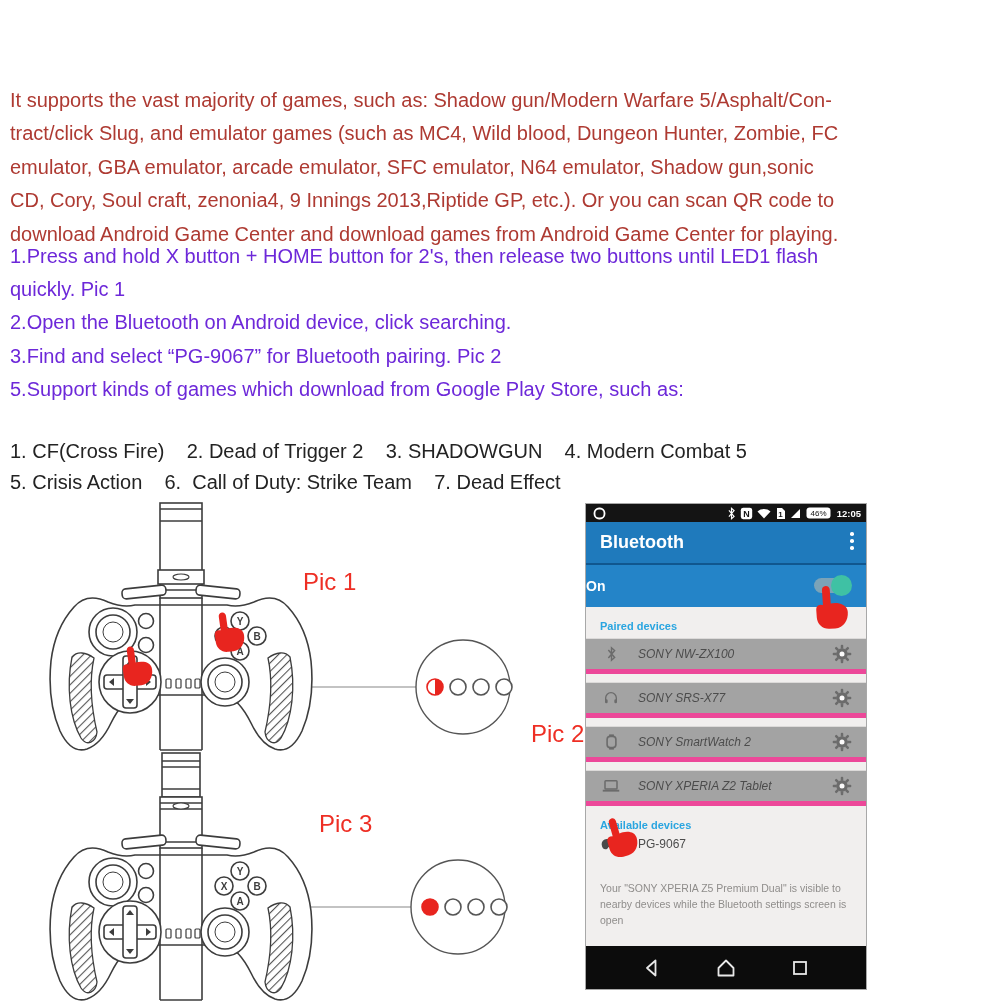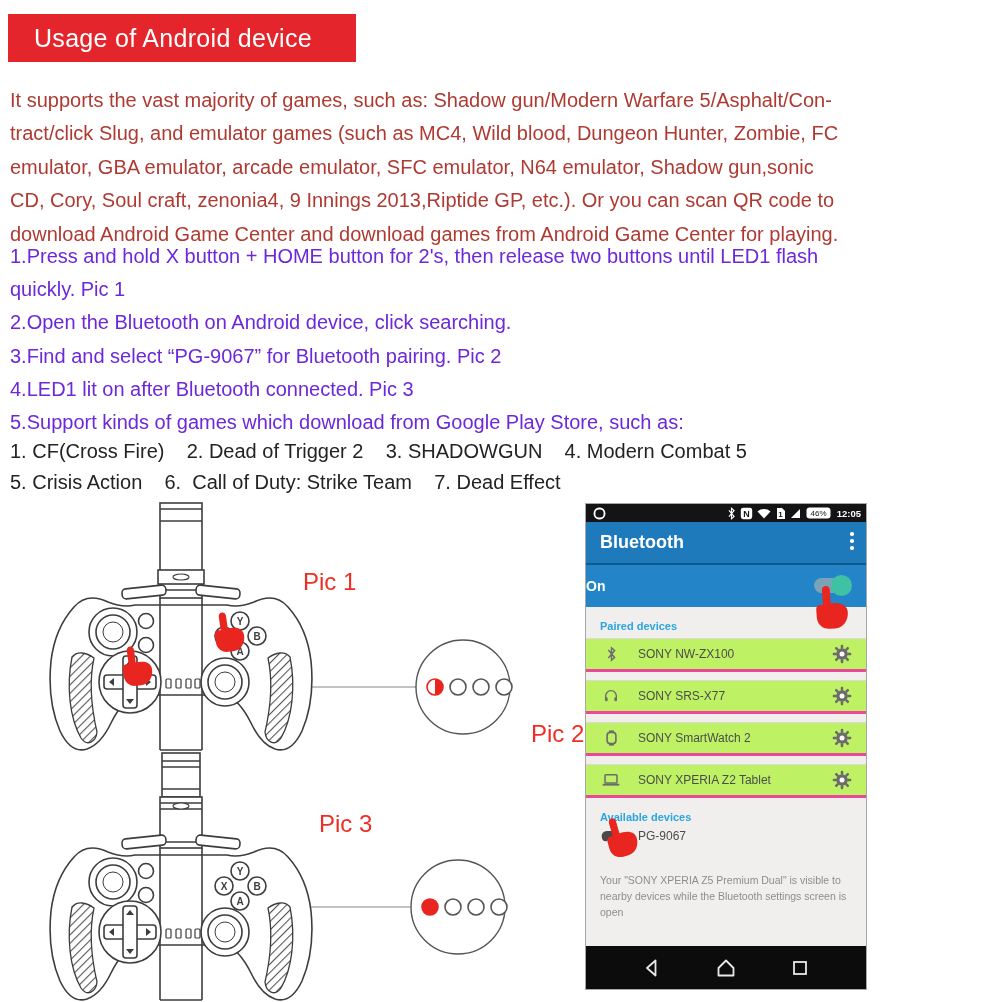--- a/index.html
+++ b/index.html
@@ -34,23 +34,23 @@
   #menu-dots i{display:block;width:3.5px;height:3.5px;border-radius:50%;background:#fff;margin:0 0 3.5px 0;}
   #hdr-divider{height:2px;background:#10578f;flex:0 0 auto;}
   #on-row{height:42px;background:#2484c8;display:flex;align-items:center;position:relative;flex:0 0 auto;}
   #on-row .t{color:#ffffff;font-size:14px;font-weight:bold;padding-left:0;}
   #toggle{position:absolute;right:16px;top:13px;width:36px;height:15px;border-radius:8px;
           background:#7ba3b8;cursor:pointer;}
   #toggle .knob{position:absolute;right:-2px;top:-3px;width:21px;height:21px;border-radius:50%;
           background:#3fc1a4;}
   #phone-body{flex:1 1 auto;position:relative;overflow:hidden;}
   .section-label{font-size:11px;font-weight:bold;color:#2aa5e0;margin:13px 0 6px 14px;}
-  .dev-row{position:relative;background:#bef264;border-top:1px solid #dcdad9;
-           border-bottom:3px solid #ec4899;height:30px;margin-bottom:8px;
-           display:flex;align-items:center;cursor:pointer;}
+  .dev-row{position:relative;background:#a3a3a3;border-top:1px solid #dcdad9;
+           border-bottom:5px solid #ec4899;height:30px;margin-bottom:8px;
+           display:flex;align-items:center;cursor:pointer;font-style:italic;}
   .dev-icon{width:20px;margin-left:15px;display:flex;justify-content:center;}
   .dev-name{margin-left:17px;font-size:12px;color:#4c4c4c;}
   .gear-btn{position:absolute;right:14px;top:5px;width:20px;height:20px;cursor:pointer;}
   .avail-row{display:flex;align-items:flex-start;height:28px;margin-left:15px;cursor:pointer;}
   #footer-note{margin:16px 14px 0 14px;width:250px;font-size:10.5px;line-height:1.5;color:#8f8d8b;}
   #nav-bar{height:43px;background:#0c0c0c;display:flex;align-items:center;
            justify-content:space-around;padding:0 30px;flex:0 0 auto;}
   .nav-btn{cursor:pointer;display:flex;}
   
   .hand-svg{position:absolute;pointer-events:none;}
@@ -78,38 +78,34 @@
           <rect x="10.5" y="0.8" width="3" height="5" rx="1.2" transform="rotate(180 12 12)"></rect>
           <rect x="10.5" y="0.8" width="3" height="5" rx="1.2" transform="rotate(225 12 12)"></rect>
           <rect x="10.5" y="0.8" width="3" height="5" rx="1.2" transform="rotate(270 12 12)"></rect>
           <rect x="10.5" y="0.8" width="3" height="5" rx="1.2" transform="rotate(315 12 12)"></rect>
           <circle cx="12" cy="12" r="3" fill="#fbfafa"></circle>
         </g>
       </symbol>
     </defs>
   </svg>
 
-  <div class="abs" id="title-box">
-    <span class="t">Usage of Android device</span>
-  </div>
 
   <div class="abs" id="intro">
     <div class="line">It supports the vast majority of games, such as: Shadow gun/Modern Warfare 5/Asphalt/Con-</div>
     <div class="line">tract/click Slug, and emulator games (such as MC4, Wild blood, Dungeon Hunter, Zombie, FC</div>
     <div class="line">emulator, GBA emulator, arcade emulator, SFC emulator, N64 emulator, Shadow gun,sonic</div>
     <div class="line">CD, Cory, Soul craft, zenonia4, 9 Innings 2013,Riptide GP, etc.). Or you can scan QR code to</div>
     <div class="line">download Android Game Center and download games from Android Game Center for playing.</div>
   </div>
 
   <div class="abs" id="steps">
     <div class="line">1.Press and hold X button + HOME button for 2's, then release two buttons until LED1 flash</div>
     <div class="line">quickly. Pic 1</div>
     <div class="line">2.Open the Bluetooth on Android device, click searching.</div>
     <div class="line">3.Find and select “PG-9067” for Bluetooth pairing. Pic 2</div>
-    <div class="line">4.LED1 lit on after Bluetooth connected. Pic 3</div>
     <div class="line">5.Support kinds of games which download from Google Play Store, such as:</div>
   </div>
 
   <div class="abs" id="games">
     <div class="line">1. CF(Cross Fire)    2. Dead of Trigger 2    3. SHADOWGUN    4. Modern Combat 5</div>
     <div class="line">5. Crisis Action    6.  Call of Duty: Strike Team    7. Dead Effect</div>
   </div>
 
   <svg class="abs" style="left:30px;top:495px" width="550" height="507" viewBox="0 0 550 507">
     <defs>

